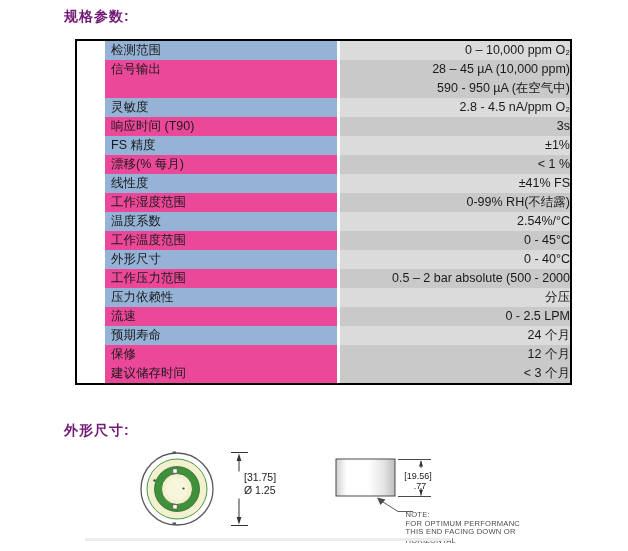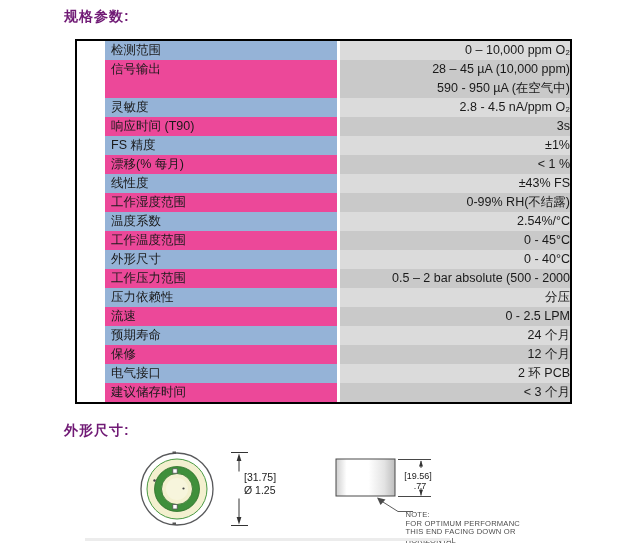--- a/index.html
+++ b/index.html
@@ -70,21 +70,21 @@
     <div class="cell value">±1%</div>
   </div>
   <div class="row r-even h19">
     <div class="cell label">漂移(% 每月)</div>
     <div class="cell gap"></div>
     <div class="cell value">&lt; 1 %</div>
   </div>
   <div class="row r-odd h19">
     <div class="cell label">线性度</div>
     <div class="cell gap"></div>
-    <div class="cell value">±43% FS</div>
+    <div class="cell value">±41% FS</div>
   </div>
   <div class="row r-even h19">
     <div class="cell label">工作湿度范围</div>
     <div class="cell gap"></div>
     <div class="cell value">0-99% RH(不结露)</div>
   </div>
   <div class="row r-odd h19">
     <div class="cell label">温度系数</div>
     <div class="cell gap"></div>
     <div class="cell value">2.54%/°C</div>
@@ -116,25 +116,20 @@
   </div>
   <div class="row r-odd h19">
     <div class="cell label">预期寿命</div>
     <div class="cell gap"></div>
     <div class="cell value">24 个月</div>
   </div>
   <div class="row r-even h19">
     <div class="cell label">保修</div>
     <div class="cell gap"></div>
     <div class="cell value">12 个月</div>
-  </div>
-  <div class="row r-odd h19">
-    <div class="cell label">电气接口</div>
-    <div class="cell gap"></div>
-    <div class="cell value">2 环 PCB</div>
   </div>
   <div class="row r-even h19">
     <div class="cell label">建议储存时间</div>
     <div class="cell gap"></div>
     <div class="cell value">&lt; 3 个月</div>
   </div>
 </div>
 
 <div class="section-title" id="title-dims">外形尺寸:</div>
 

